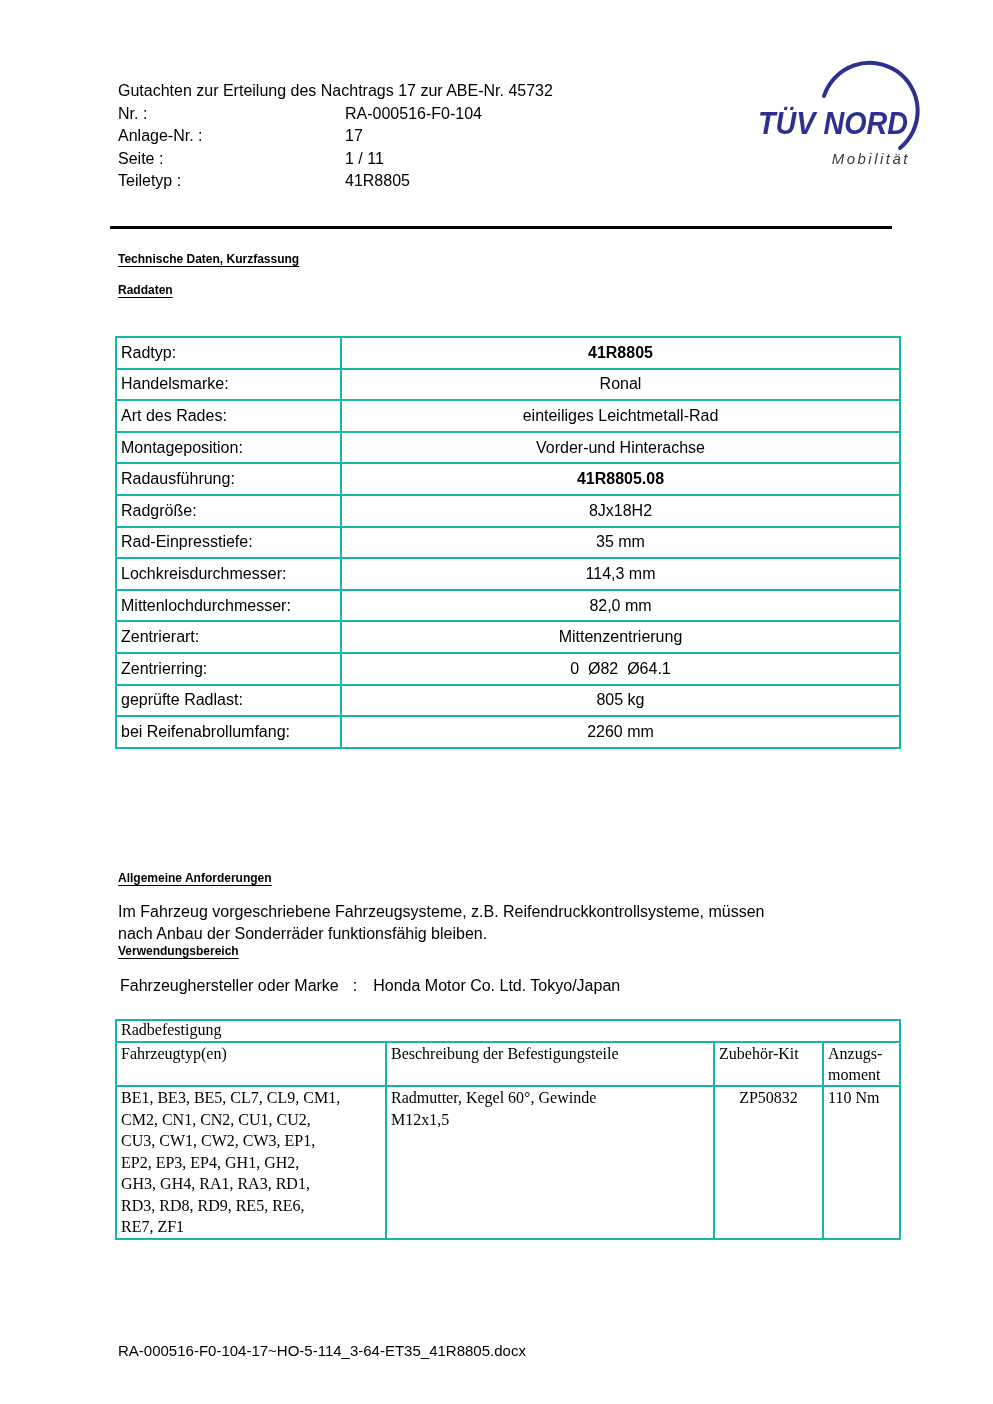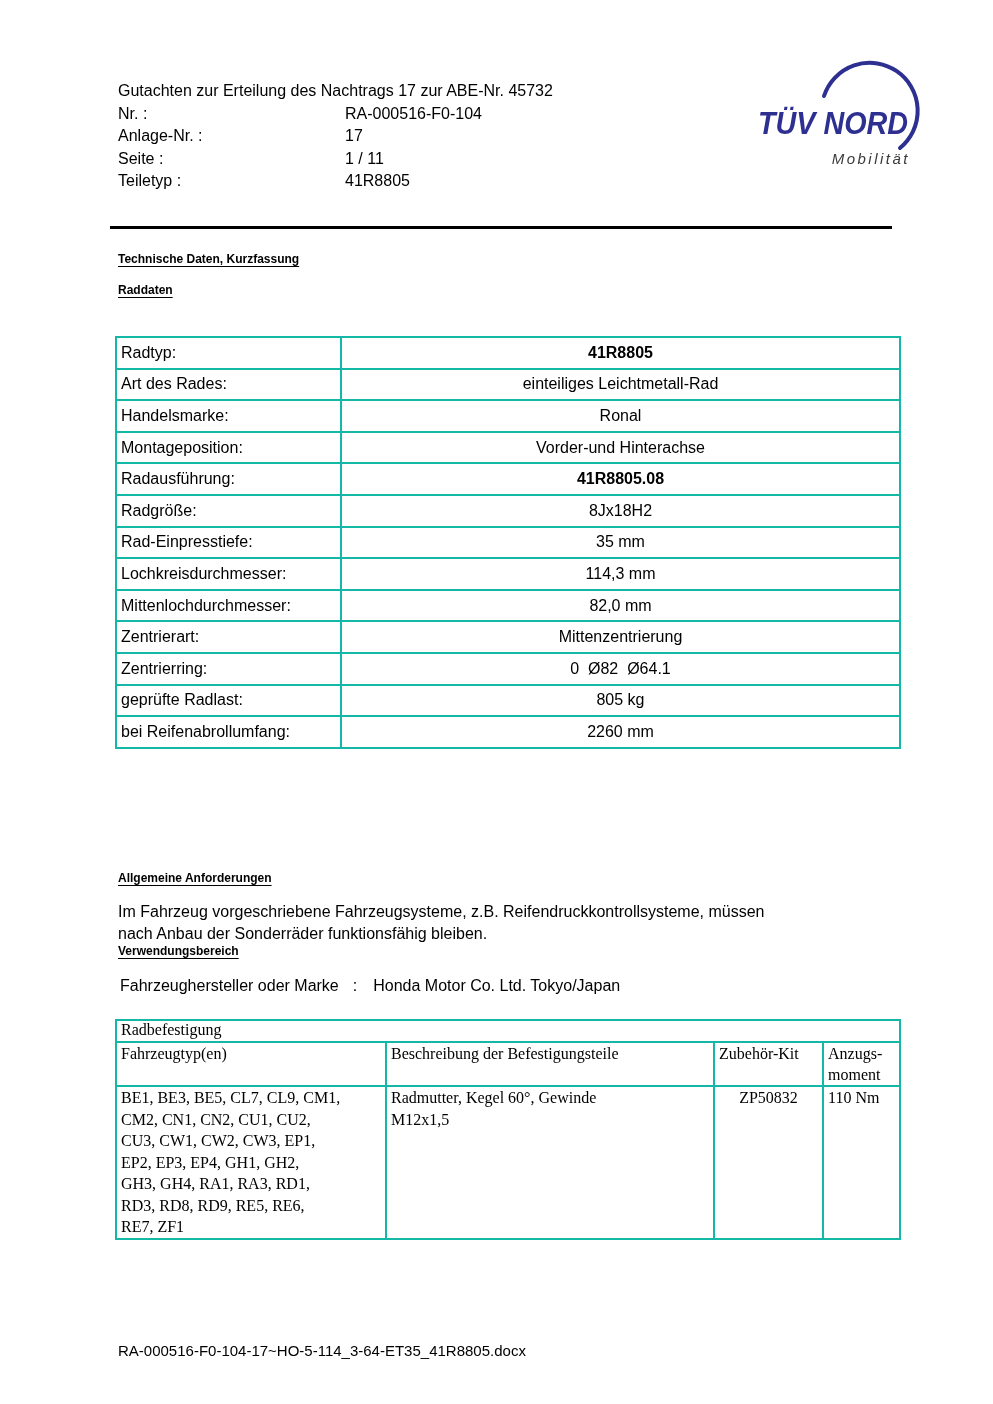--- a/index.html
+++ b/index.html
@@ -136,26 +136,26 @@
     <colgroup>
         <col style="width:225px">
         <col style="width:559px">
       </colgroup>
     <tbody>
       <tr>
         <td class="lbl">Radtyp:</td>
         <td class="val bold">41R8805</td>
       </tr>
       <tr>
+        <td class="lbl">Handelsmarke:</td>
+        <td class="val">Ronal</td>
+      </tr>
+      <tr>
         <td class="lbl">Art des Rades:</td>
         <td class="val">einteiliges Leichtmetall-Rad</td>
-      </tr>
-      <tr>
-        <td class="lbl">Handelsmarke:</td>
-        <td class="val">Ronal</td>
       </tr>
       <tr>
         <td class="lbl">Montageposition:</td>
         <td class="val">Vorder-und Hinterachse</td>
       </tr>
       <tr>
         <td class="lbl">Radausführung:</td>
         <td class="val bold">41R8805.08</td>
       </tr>
       <tr>

